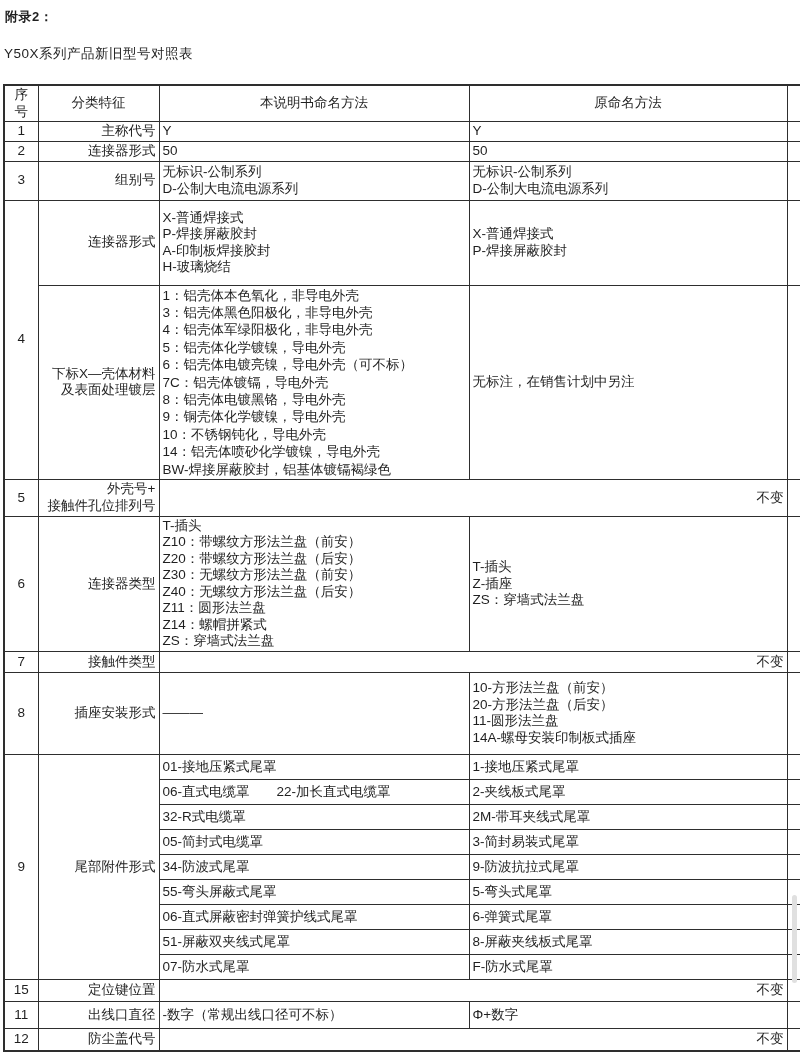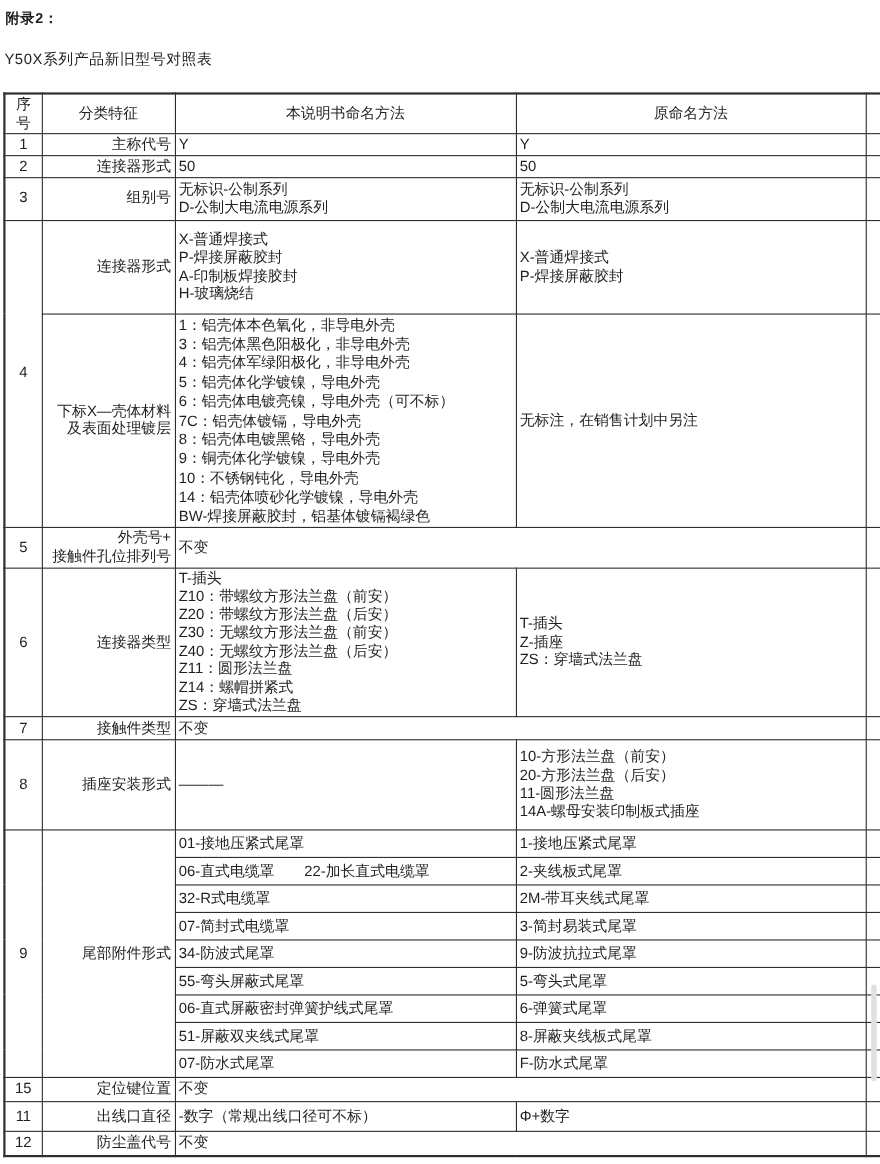--- a/index.html
+++ b/index.html
@@ -28,21 +28,21 @@
     font-weight:400;
     padding:1px 3px;
     vertical-align:middle;
     overflow:hidden;
     line-height:16.5px;
   }
   th{text-align:center;padding:2px 0;}
   .c-no{text-align:center;padding:0;}
   .c-label{text-align:right;white-space:pre-line;}
   .c-val{text-align:left;white-space:pre-line;}
-  .c-merged{text-align:left;}
+  .c-merged{text-align:right;}
   .vtop{vertical-align:top;}
   .stub{padding:0;}
   .scroll-thumb{
     position:absolute;right:3px;top:895px;width:5px;height:88px;
     background:#e0e0e0;border-radius:3px;
   }
 </style>
 </head>
 <body>
 
@@ -175,21 +175,21 @@
     <td class="c-val">06-直式电缆罩　　22-加长直式电缆罩</td>
     <td class="c-val">2-夹线板式尾罩</td>
     <td class="stub"></td>
   </tr>
   <tr style="height:25px">
     <td class="c-val">32-R式电缆罩</td>
     <td class="c-val">2M-带耳夹线式尾罩</td>
     <td class="stub"></td>
   </tr>
   <tr style="height:25px">
-    <td class="c-val">07-简封式电缆罩</td>
+    <td class="c-val">05-简封式电缆罩</td>
     <td class="c-val">3-简封易装式尾罩</td>
     <td class="stub"></td>
   </tr>
   <tr style="height:25px">
     <td class="c-val">34-防波式尾罩</td>
     <td class="c-val">9-防波抗拉式尾罩</td>
     <td class="stub"></td>
   </tr>
   <tr style="height:25px">
     <td class="c-val">55-弯头屏蔽式尾罩</td>

